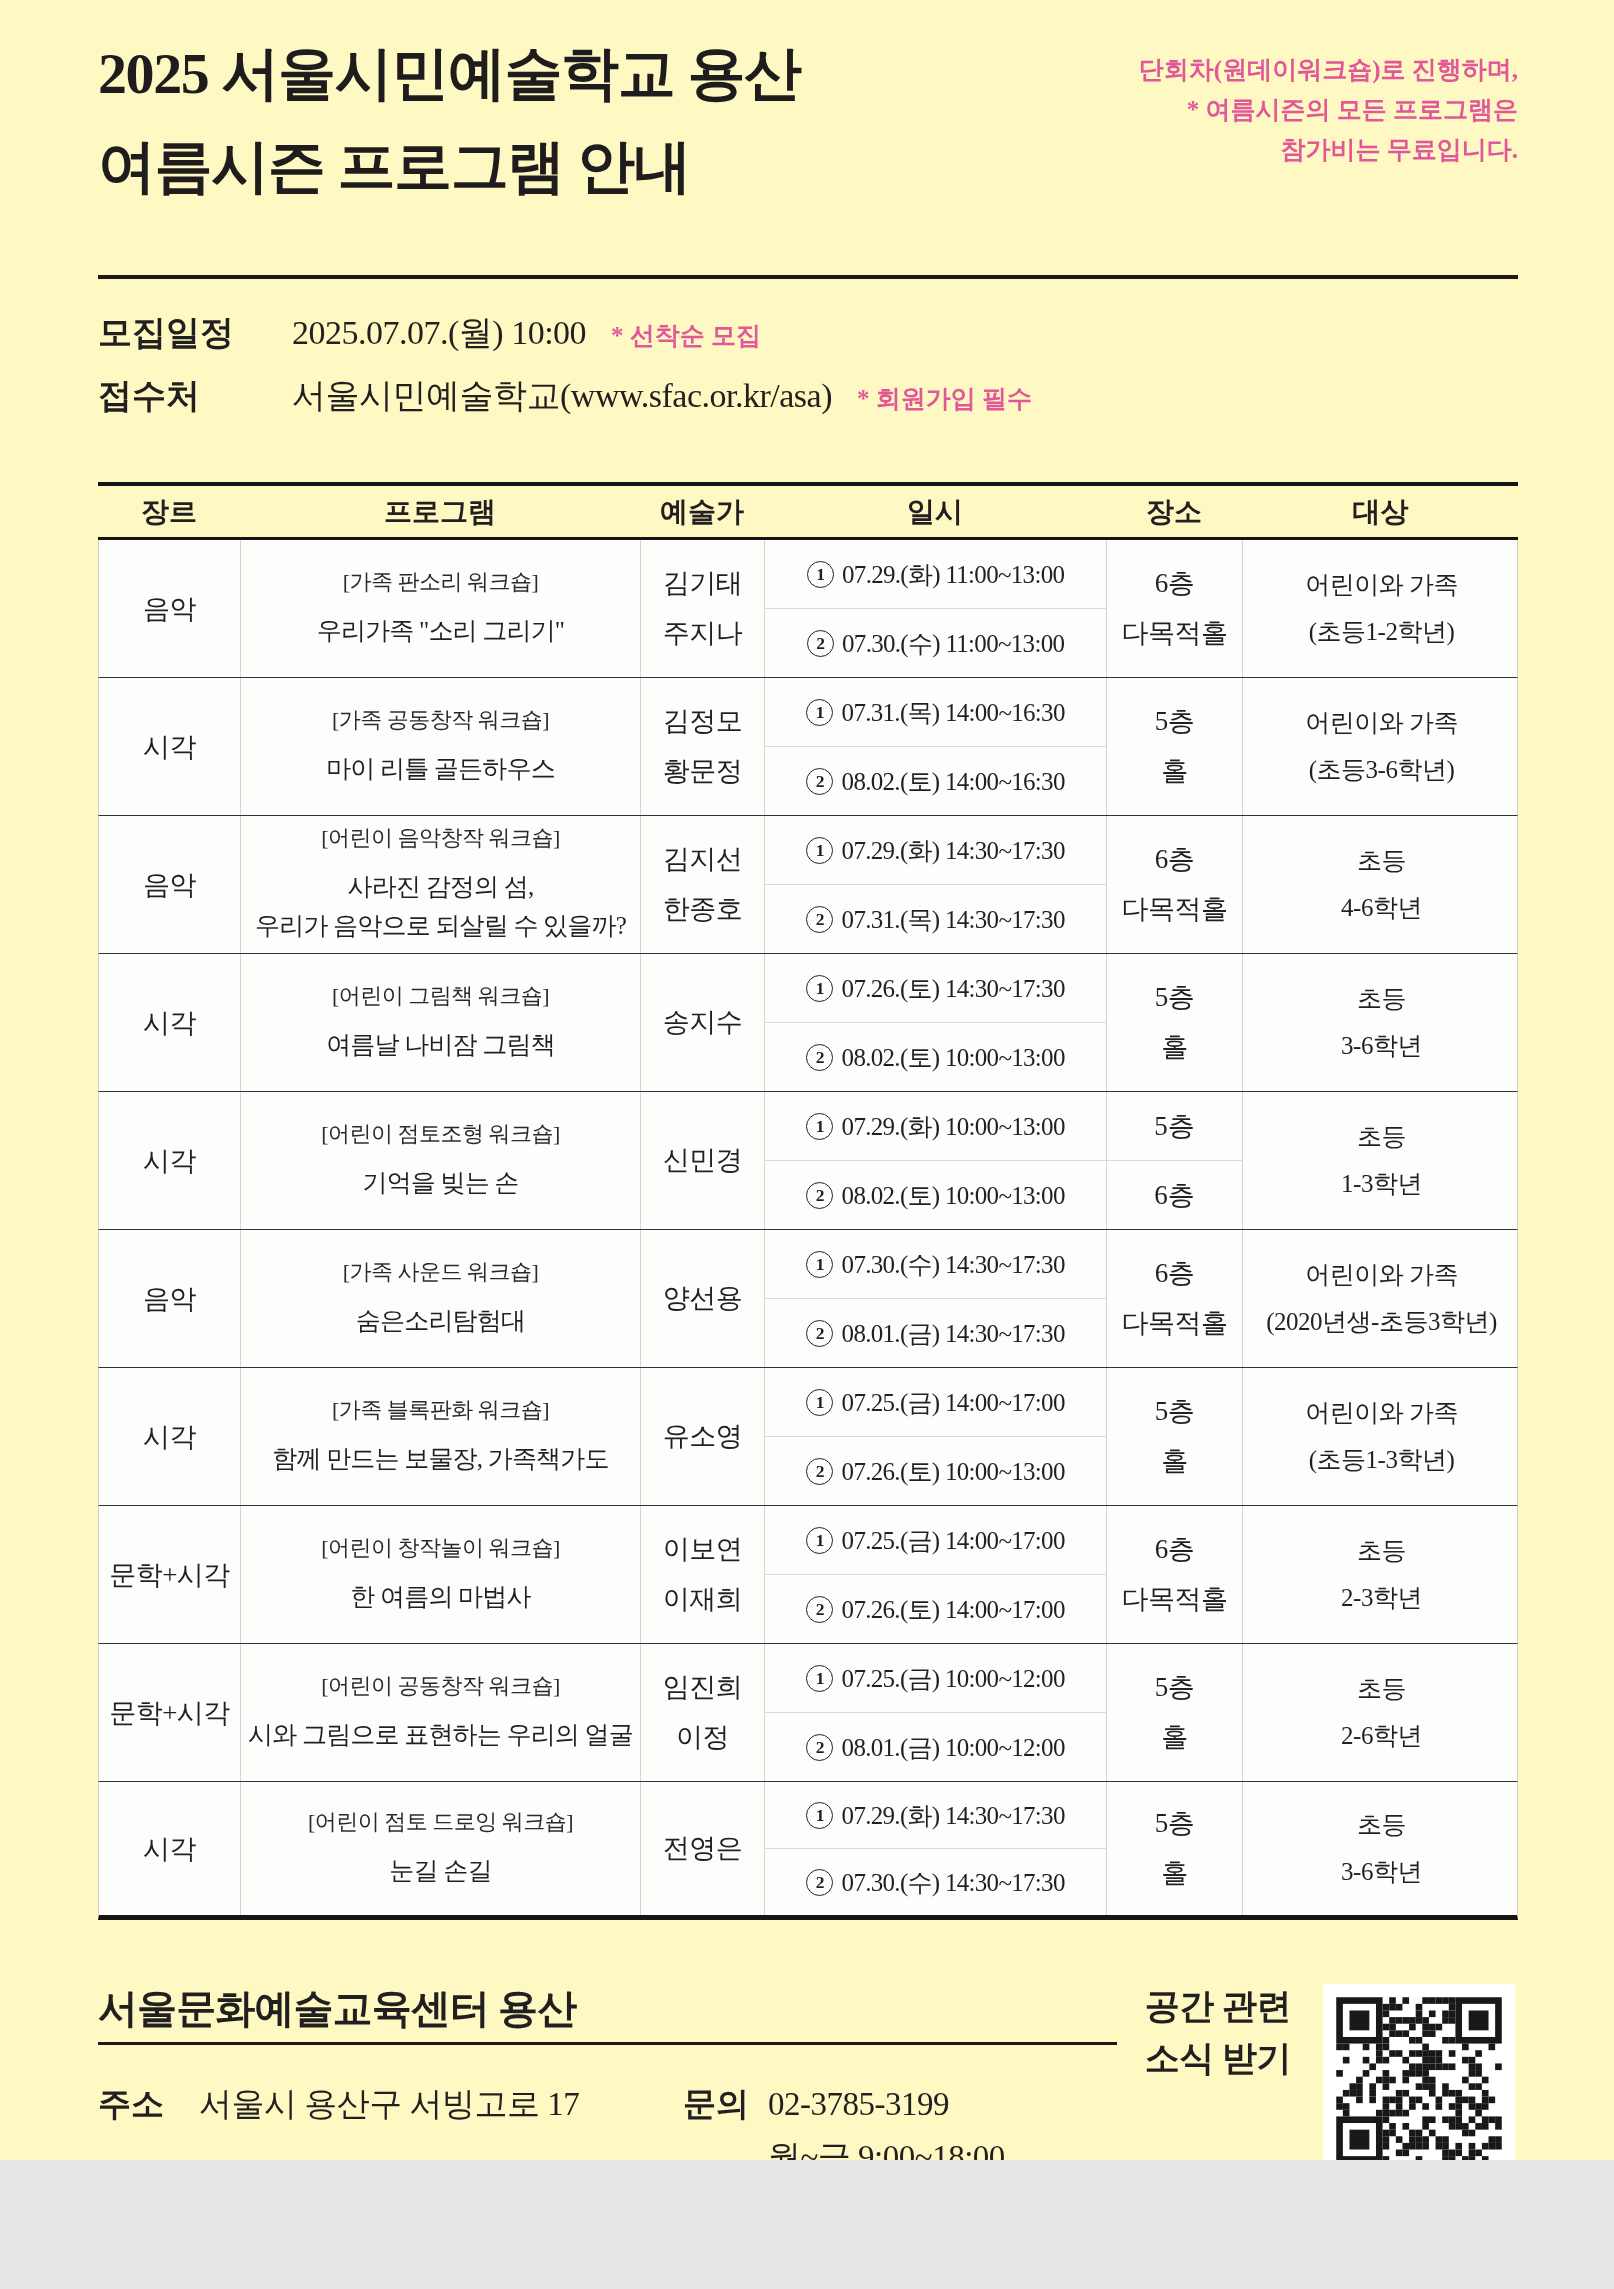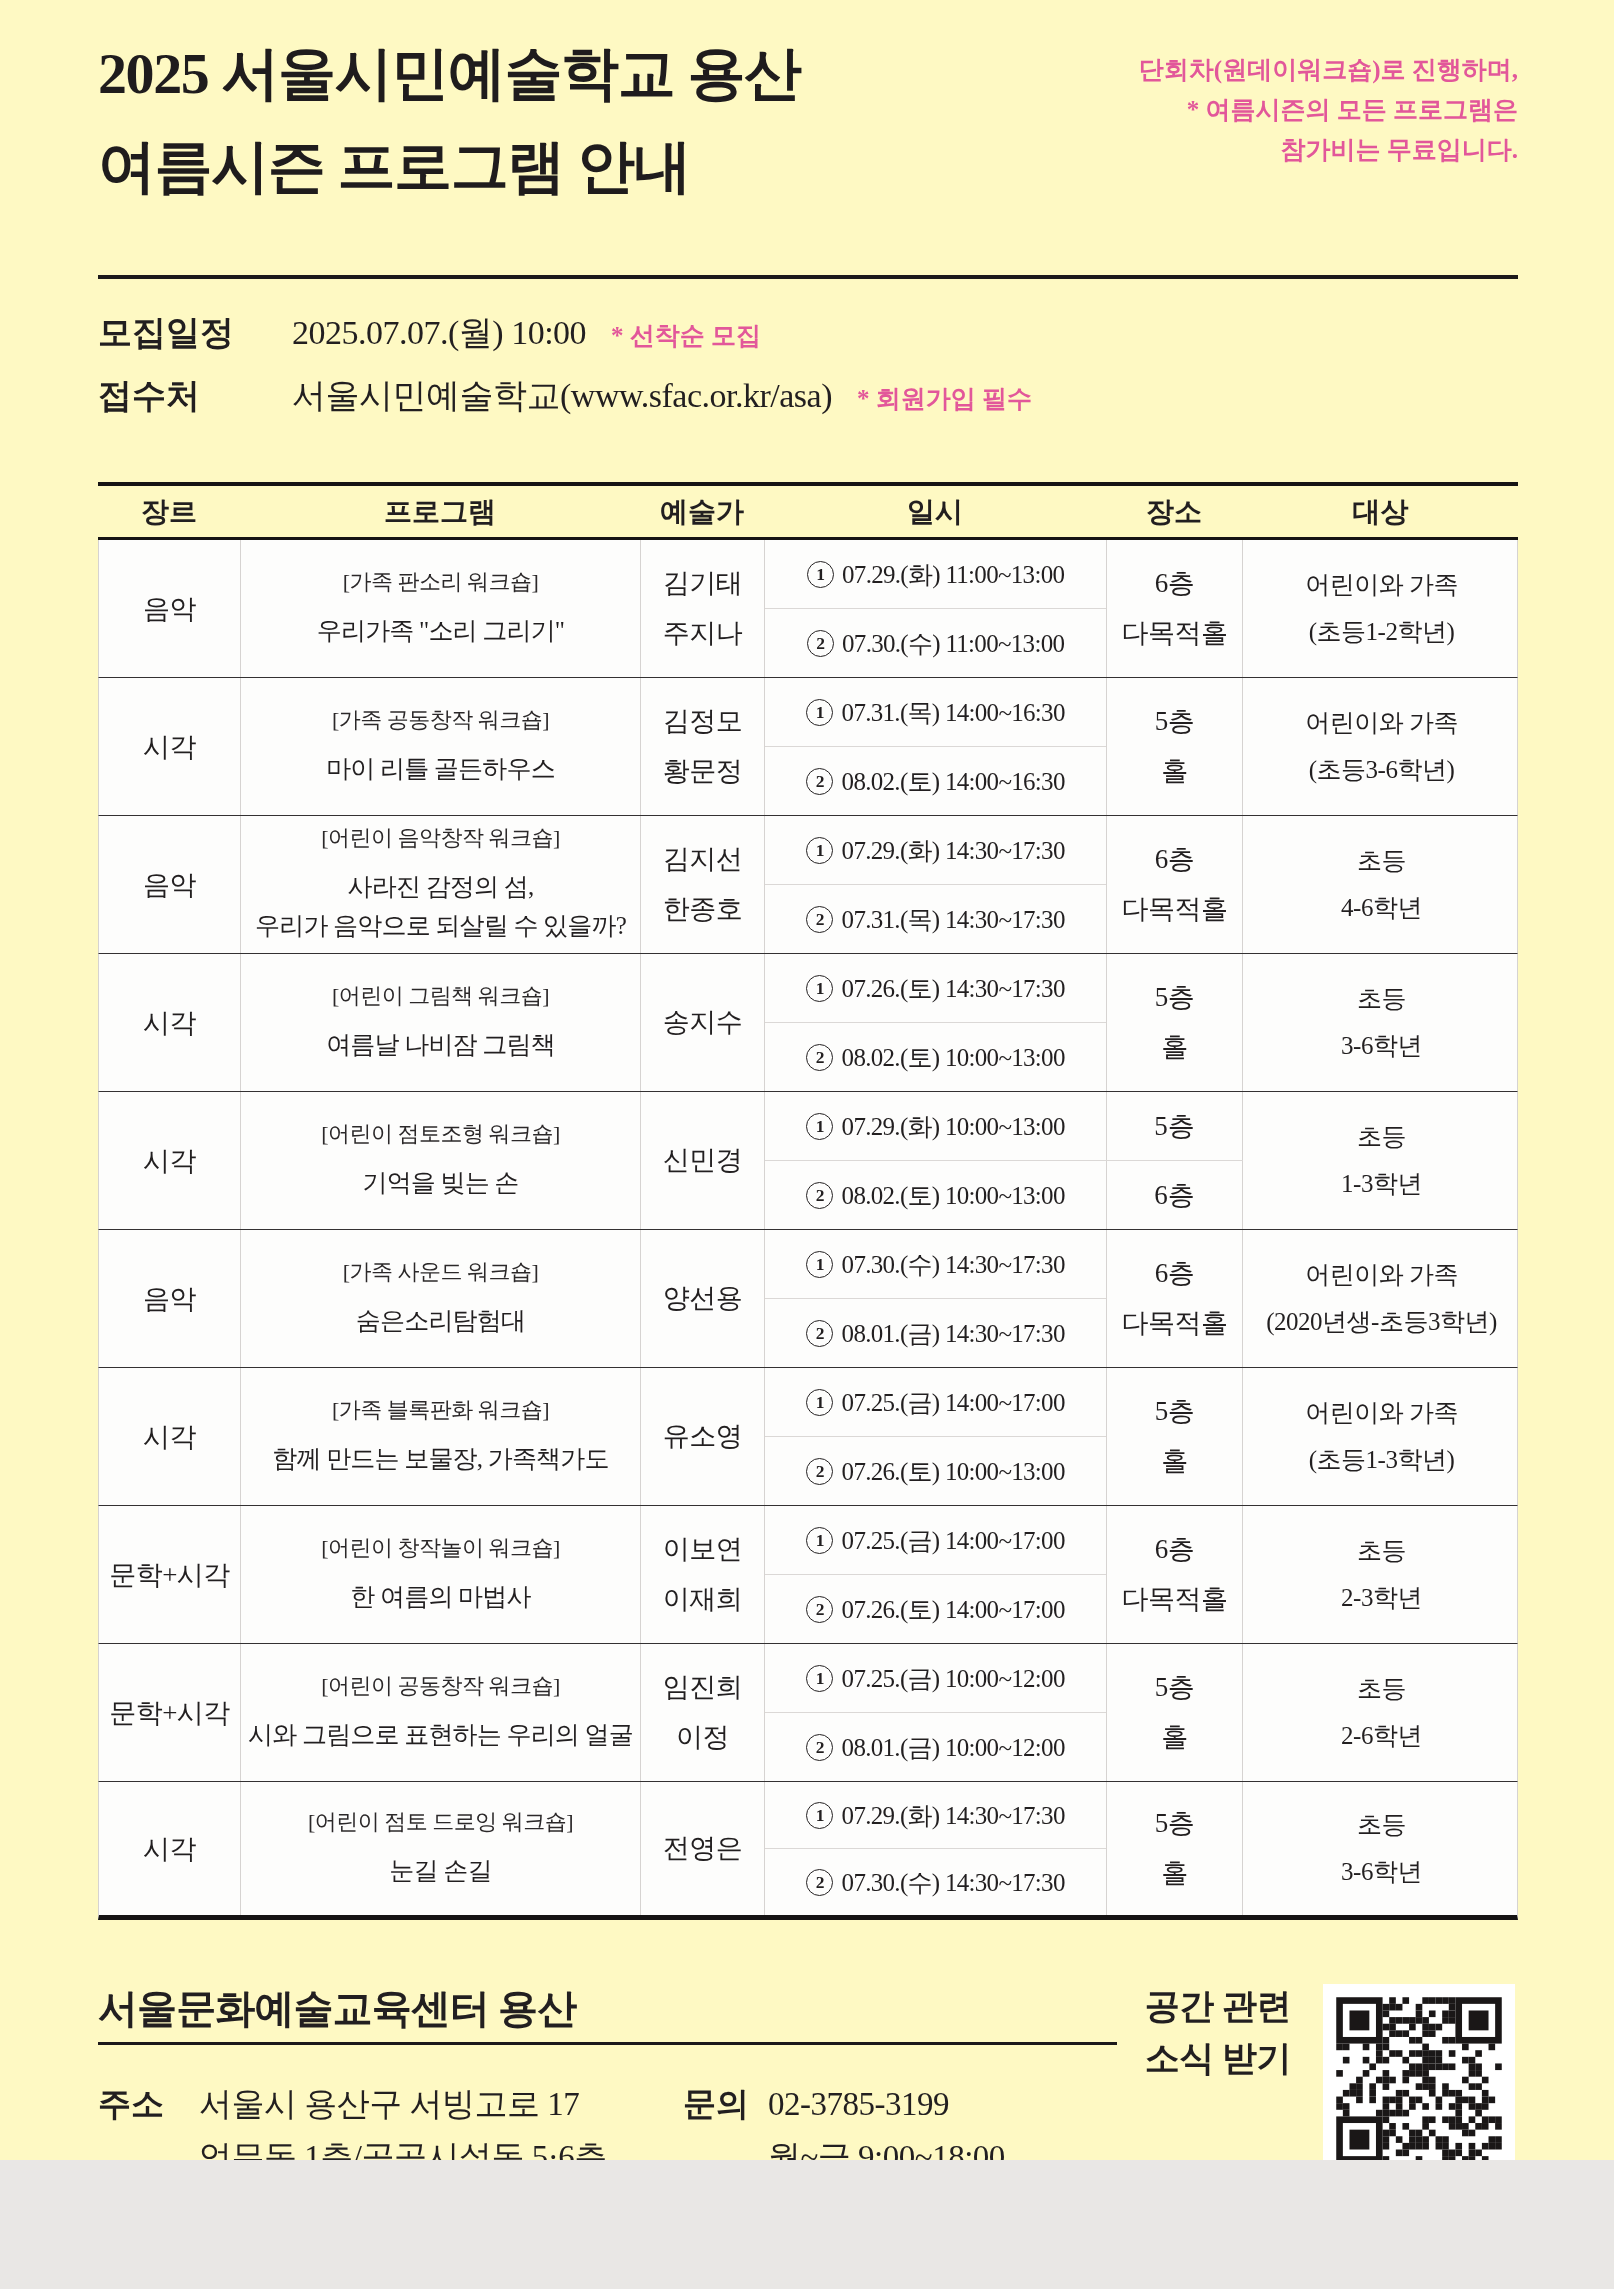--- a/index.html
+++ b/index.html
@@ -409,21 +409,20 @@
       </div>
   </div>
 
   <div class="center-name">서울문화예술교육센터 용산</div>
   <div class="footer-rule"></div>
 
   <div class="addr">
     <div class="f-label">주소</div>
     <div class="f-lines">
         <div>서울시 용산구 서빙고로 17</div>
-        <div>업무동 1층/공공시설동 5·6층</div>
       </div>
   </div>
 
   <div class="contact">
     <div class="f-label">문의</div>
     <div class="f-lines">
         <div>02-3785-3199</div>
         <div>월~금 9:00~18:00</div>
       </div>
   </div>

